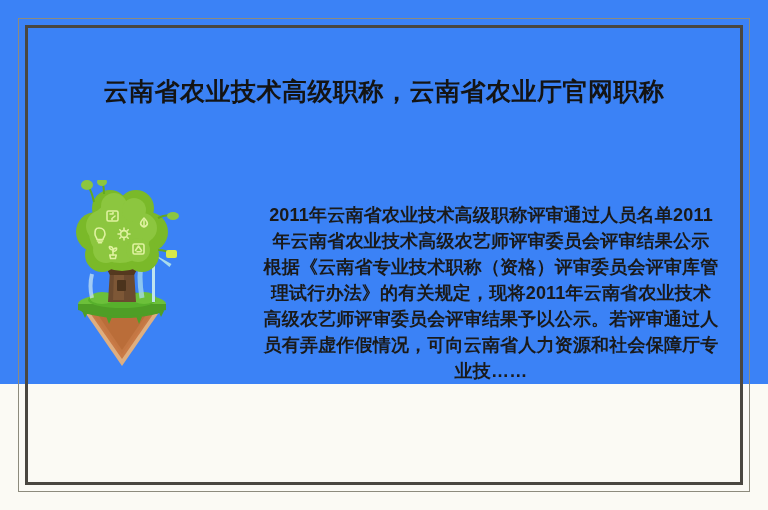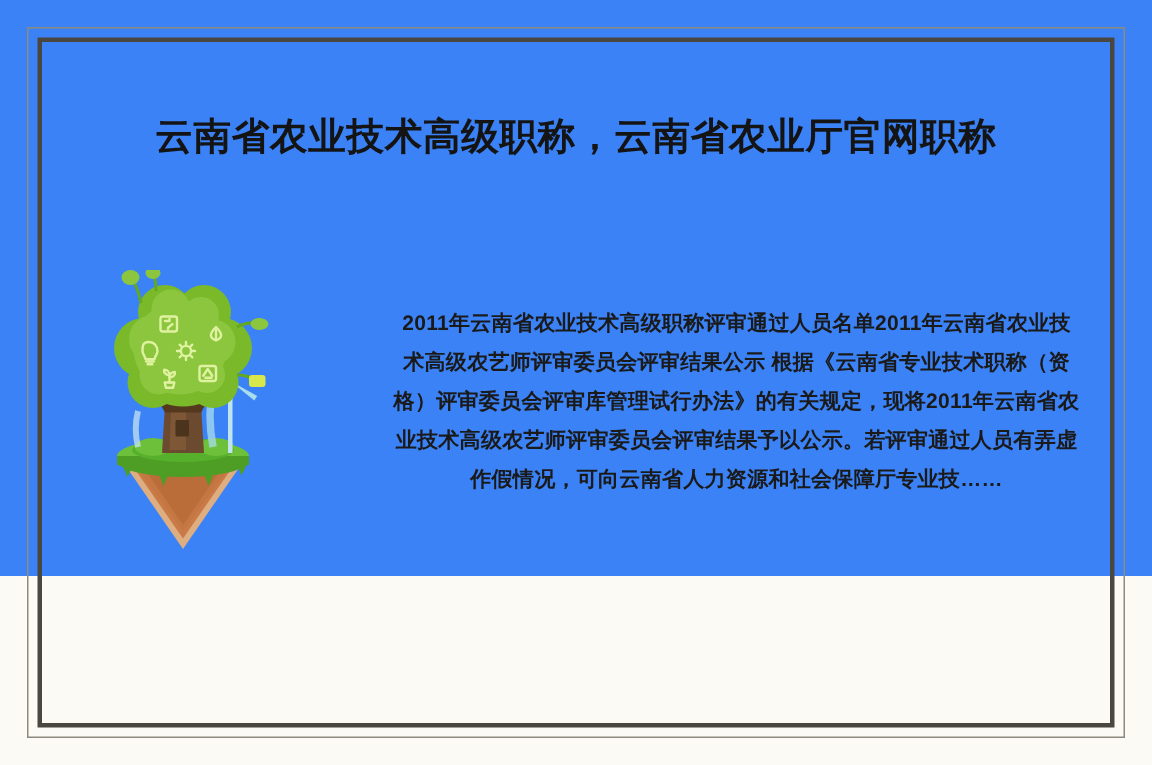--- a/index.html
+++ b/index.html
@@ -72,21 +72,21 @@
     width: 120px;
     height: 190px;
   }
 
   .body-text {
     position: absolute;
     left: 222px;
     top: 27px;
     width: 458px;
     text-align: center;
-    font-size: 14px;
+    font-size: 18px;
     font-weight: bold;
     color: #1a1a1a;
     line-height: 26px;
     letter-spacing: 0.2px;
   }
 
   svg { display: block; }
 </style>
 </head>
 <body>

